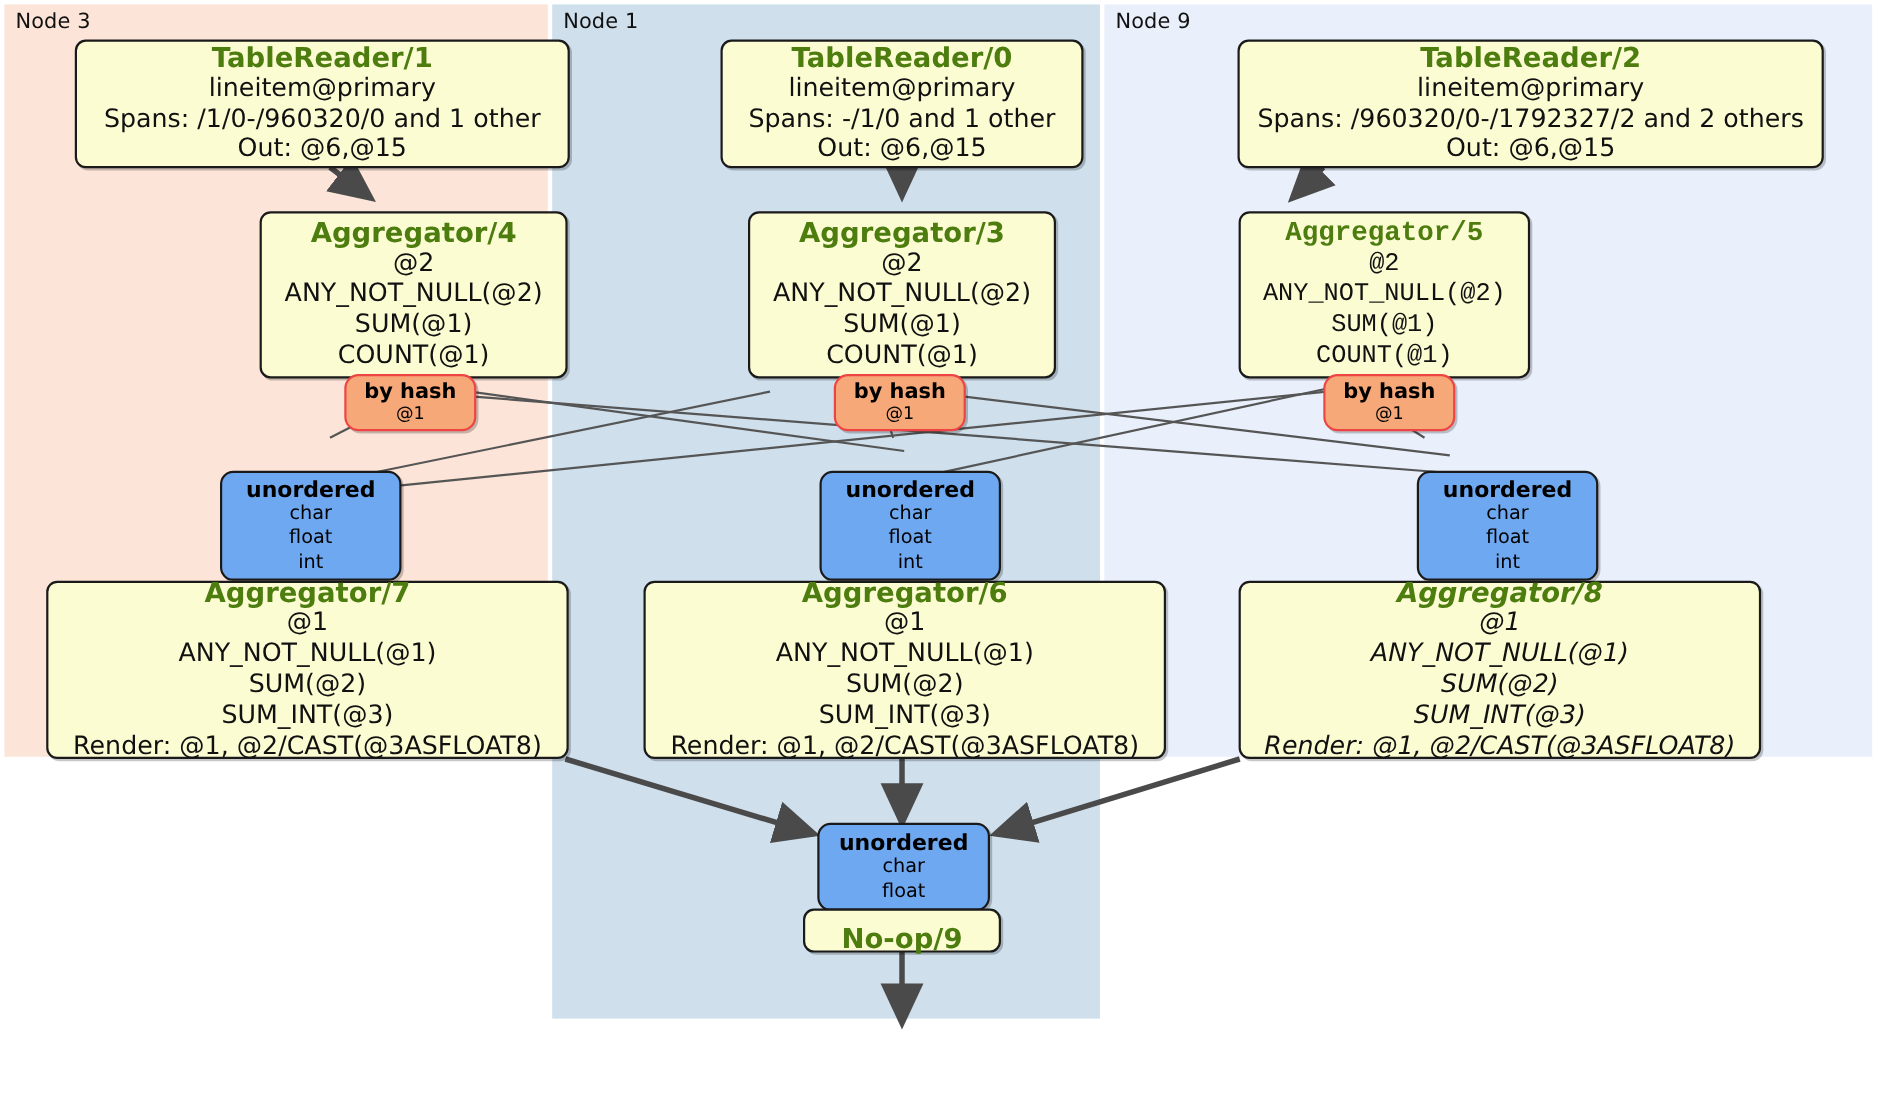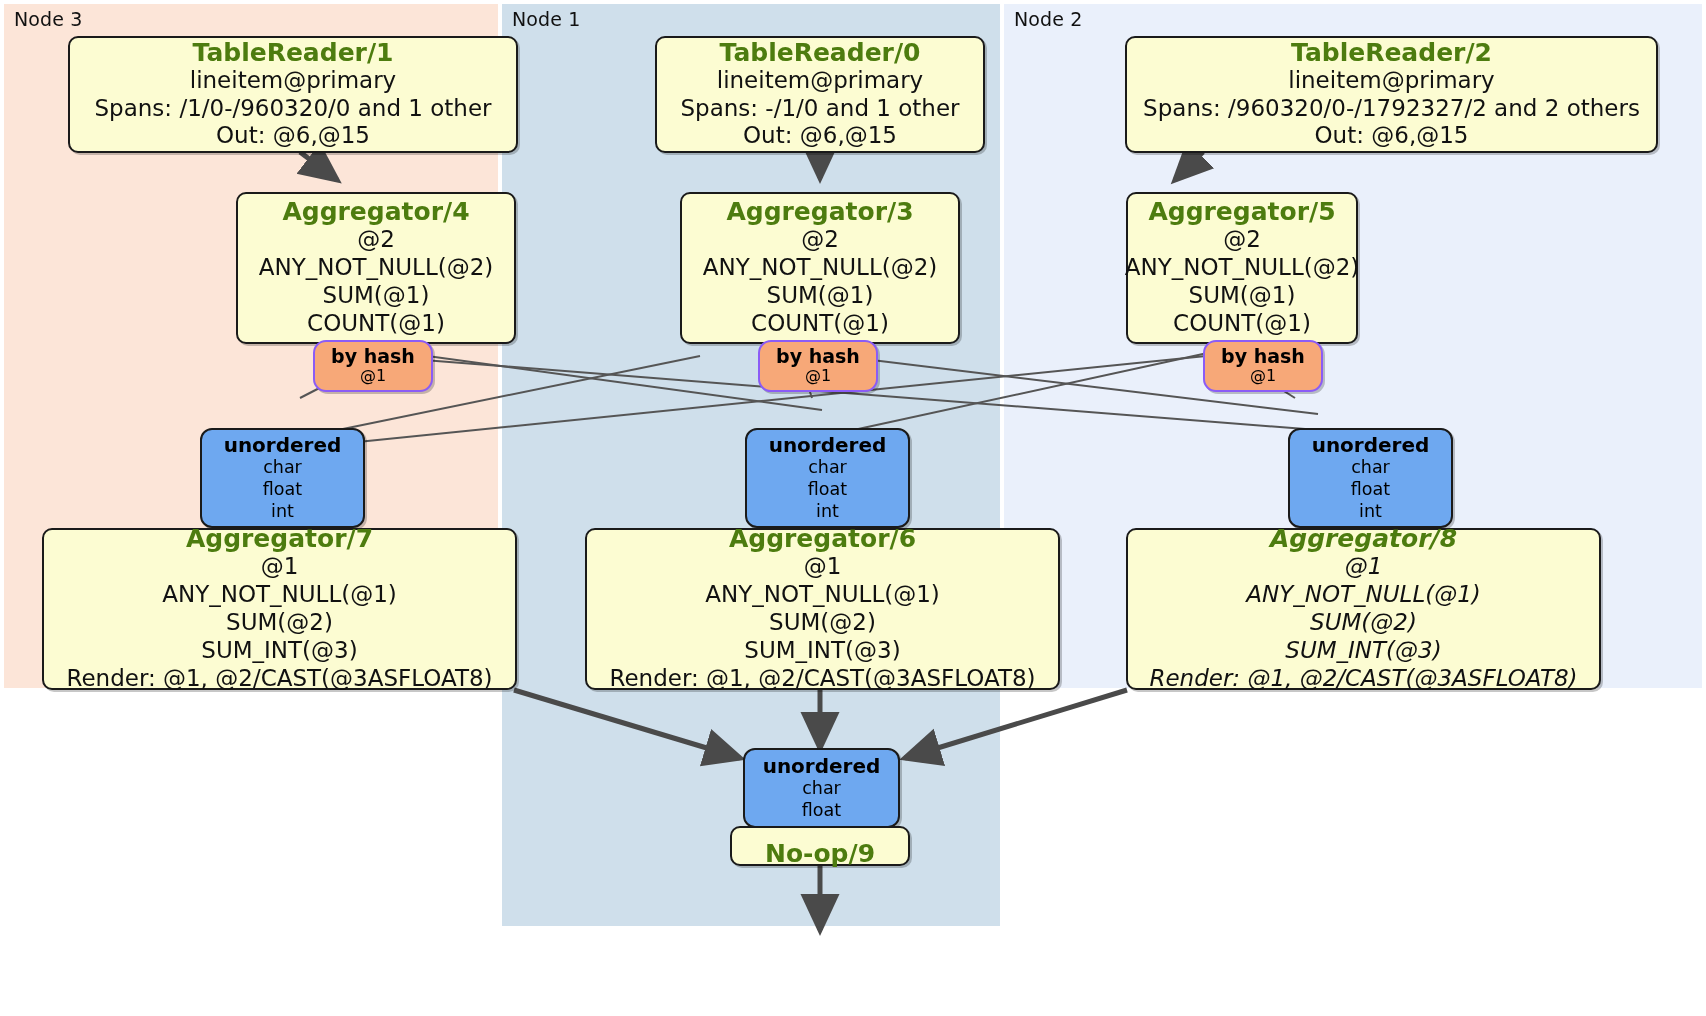--- a/index.html
+++ b/index.html
@@ -19,42 +19,42 @@
   .proc{background:#fcfcd2;border:2px solid #1a1a1a;border-radius:10px;
         box-shadow:2px 2px 0 rgba(0,0,0,.22);}
   .proc .ttl{font-weight:bold;font-size:25px;color:#4d7c0f;line-height:1.12;}
   .proc .ln{font-size:23px;color:#111;line-height:1.21;white-space:nowrap;}
 
   .router{background:#6ea8f0;border:2px solid #1a1a1a;border-radius:12px;
           box-shadow:2px 2px 0 rgba(0,0,0,.22);}
   .router .ttl{font-weight:bold;font-size:20px;color:#000;line-height:1.14;}
   .router .ln{font-size:17.5px;color:#000000;line-height:1.26;}
 
-  .hash{background:#f7a878;border:2px solid #8b5cf6;border-radius:13px;
+  .hash{background:#f7a878;border:2px solid #ef4444;border-radius:13px;
         box-shadow:2px 2px 0 rgba(0,0,0,.22);}
   .hash .ttl{font-weight:bold;font-size:19px;color:#000;line-height:1.1;}
   .hash .ln{font-size:16px;color:#000;line-height:1.15;}
 
   .noop .ttl,.resp .ttl{font-weight:bold;font-size:25px;margin-top:16px;}
 
   svg.wires{position:absolute;left:0;top:0;width:1706px;height:1016px;
             overflow:visible;pointer-events:none;}
 </style>
 </head>
 <body>
 
 <div id="stage">
 
   <div class="panel" style="left:4px;top:4px;width:494px;height:684px;background:#fce5d8;"></div>
   <div class="panel" style="left:502px;top:4px;width:498px;height:922px;background:#cfdfeb;"></div>
   <div class="panel" style="left:1004px;top:4px;width:698px;height:684px;background:#eaf0fb;"></div>
 
   <div class="panel-label" style="left:14px;top:8px;">Node 3</div>
   <div class="panel-label" style="left:512px;top:8px;">Node 1</div>
-  <div class="panel-label" style="left:1014px;top:8px;">Node 2</div>
+  <div class="panel-label" style="left:1014px;top:8px;">Node 9</div>
 
   <svg class="wires" viewBox="0 0 1706 1016">
     <defs>
       <marker id="ah" markerWidth="9" markerHeight="9" refX="7.2" refY="4.5" orient="auto">
         <path d="M0,0.6 L8.4,4.5 L0,8.4 z" fill="#4a4a4a"></path>
       </marker>
       <marker id="ahs" markerWidth="8" markerHeight="8" refX="6.5" refY="4" orient="auto">
         <path d="M0,0.6 L7.4,4 L0,7.4 z" fill="#555"></path>
       </marker>
     </defs>
@@ -112,21 +112,21 @@
   </div>
 
   <div class="gbox proc" style="left:680px;top:192px;width:280px;height:152px;">
     <div class="ttl">Aggregator/3</div>
     <div class="ln">@2</div>
     <div class="ln">ANY_NOT_NULL(@2)</div>
     <div class="ln">SUM(@1)</div>
     <div class="ln">COUNT(@1)</div>
   </div>
 
-  <div class="gbox proc" style="left:1126px;top:192px;width:232px;height:152px;">
+  <div class="gbox proc" style="left:1126px;top:192px;width:265px;height:152px;font-family:Liberation Mono, monospace;">
     <div class="ttl">Aggregator/5</div>
     <div class="ln">@2</div>
     <div class="ln">ANY_NOT_NULL(@2)</div>
     <div class="ln">SUM(@1)</div>
     <div class="ln">COUNT(@1)</div>
   </div>
 
   <div class="gbox hash" style="left:313px;top:340px;width:120px;height:52px;">
     <div class="ttl">by hash</div>
     <div class="ln">@1</div>

